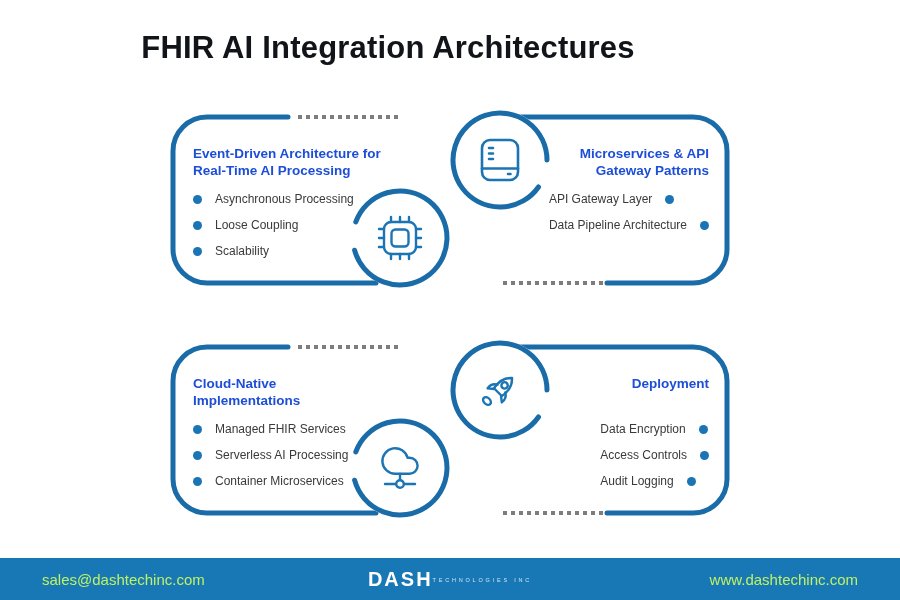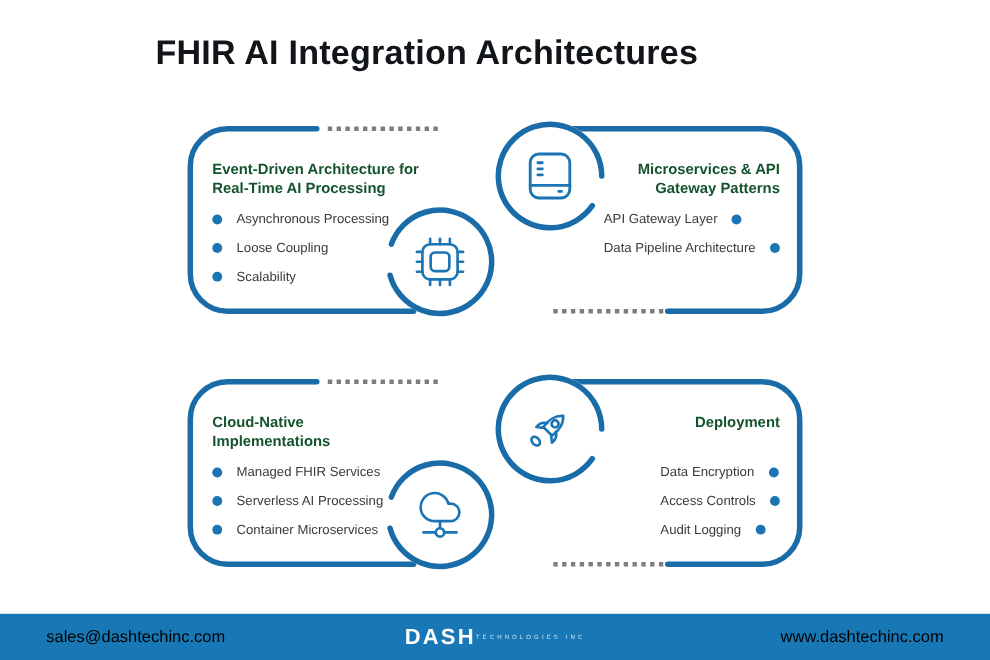--- a/index.html
+++ b/index.html
@@ -11,37 +11,37 @@
     position:absolute;left:0;top:30px;width:776px;text-align:center;
     font-size:31px;font-weight:800;color:#111418;letter-spacing:.2px;
   }
   .card{position:absolute;width:270px;height:166px;}
   .card-tl{left:173px;top:117px;}
   .card-tr{left:457px;top:117px;}
   .card-bl{left:173px;top:347px;}
   .card-br{left:457px;top:347px;}
   .card svg.frame{position:absolute;left:-12px;top:-12px;width:294px;height:190px;overflow:visible;}
   .heading{
-    position:absolute;top:28px;font-size:13.5px;line-height:17px;font-weight:700;color:#14532d;z-index:2;
+    position:absolute;top:28px;font-size:13.5px;line-height:17px;font-weight:700;color:#1d4ed8;z-index:2;
   }
   .card-left .heading{left:20px;text-align:left;}
   .card-right .heading{right:18px;text-align:right;}
   .bullets{position:absolute;top:69px;z-index:2;}
   .card-left .bullets{left:20px;}
   .card-right .bullets{right:18px;}
   .bullet-row{display:flex;align-items:center;height:26px;gap:13px;}
   .card-right .bullet-row{justify-content:flex-start;}
   .dot{width:9px;height:9px;border-radius:50%;background:#1b74b4;flex:0 0 auto;}
   .bullet-label{font-size:12px;color:#3a3a3a;white-space:nowrap;}
   .footer{
     position:absolute;left:0;top:558px;width:900px;height:42px;background:#1878b5;
     display:flex;align-items:center;justify-content:space-between;
     padding:0 42px;box-sizing:border-box;color:#ffffff;
   }
-  .footer-text{font-size:15px;color:#000000;}
+  .footer-text{font-size:15px;color:#bef264;}
   .logo{
     position:absolute;left:0;right:0;top:0;height:42px;margin:auto;
     display:flex;flex-direction:row;align-items:center;justify-content:center;pointer-events:none;
   }
   .logo-main{font-size:20px;font-weight:800;letter-spacing:2px;line-height:18px;}
   .logo-sub{font-size:5.5px;letter-spacing:2.8px;color:#cfe6f4;margin-top:2px;}
 </style>
 </head>
 <body>
 

